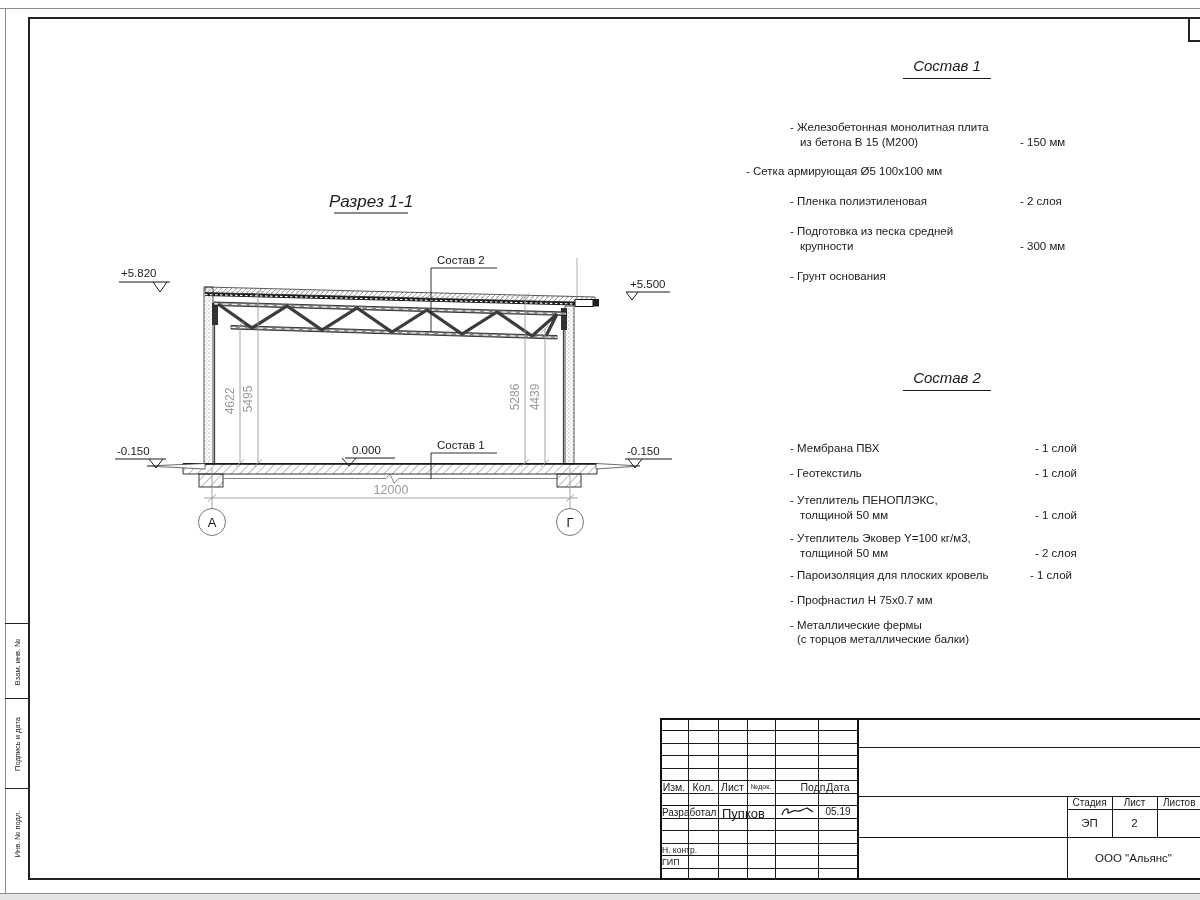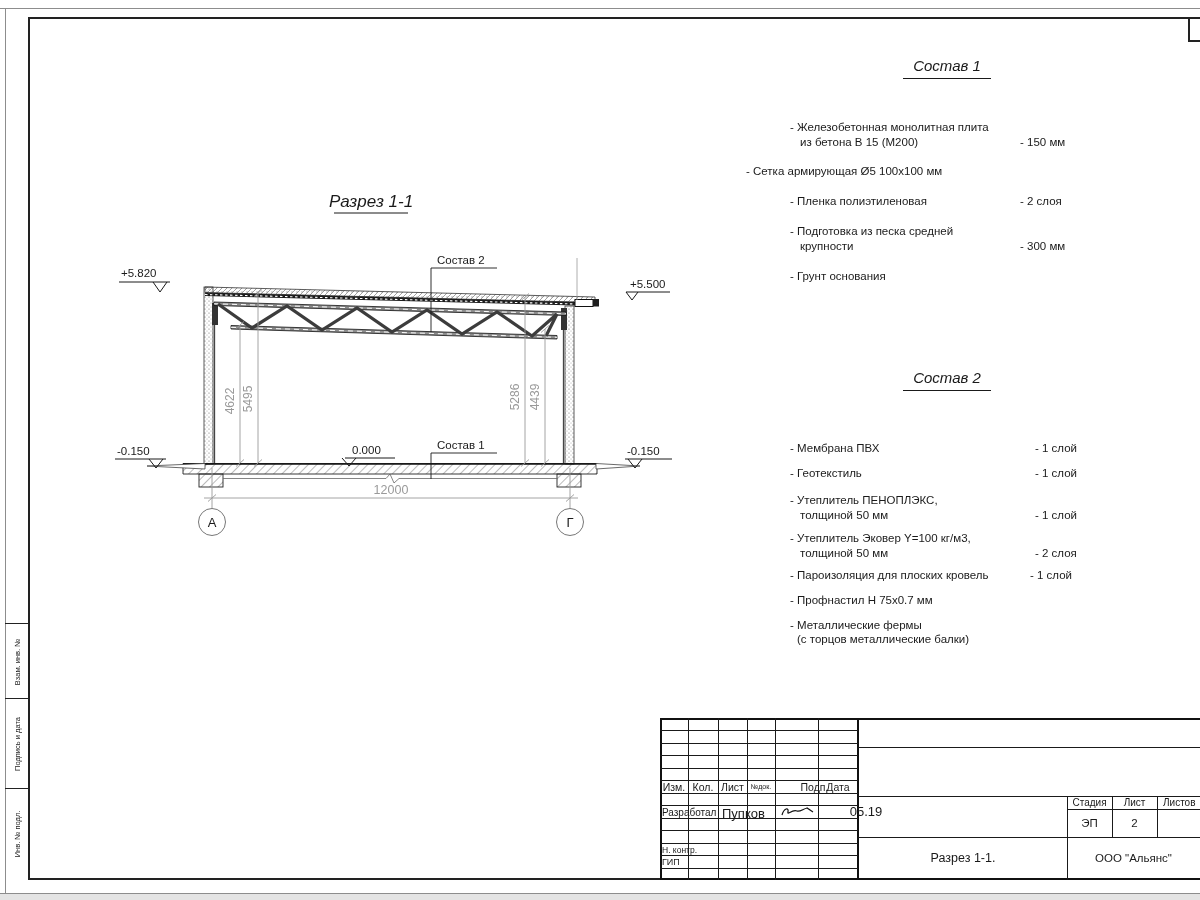--- a/index.html
+++ b/index.html
@@ -246,27 +246,26 @@
     <div class="tb-cell" style="left:58px;top:62px;width:29px;height:13px;font-size:10.5px;">Лист</div>
     <div class="tb-cell" style="left:87px;top:62px;width:28px;height:13px;font-size:7px;">№док.</div>
     <div class="tb-cell" style="left:115px;top:62px;width:43px;height:13px;font-size:10.5px;margin-left:18px;">Подп.</div>
     <div class="tb-cell" style="left:158px;top:62px;width:40px;height:13px;font-size:10.5px;">Дата</div>
 
     <div class="txt" style="left:2px;top:89px;font-size:10px;">Разработал</div>
     <div class="txt" style="left:62px;top:88px;font-size:13px;">Пупков</div>
     <svg class="abs" style="left:119px;top:88px;" width="38" height="11" viewBox="0 0 38 11">
       <path d="M3,9 C5,2 10,1 9,6 C8,10 13,3 18,5 C21,6 24,3 28,2 L34,6" fill="none" stroke="#111" stroke-width="1.2"></path>
     </svg>
-    <div class="tb-cell" style="left:158px;top:87px;width:40px;height:13px;font-size:13px;padding-left:28px;">05.19</div>
+    <div class="tb-cell" style="left:158px;top:87px;width:40px;height:13px;font-size:10px;">05.19</div>
     <div class="txt" style="left:2px;top:127px;font-size:8.5px;">Н. контр.</div>
     <div class="txt" style="left:2px;top:139px;font-size:9px;">ГИП</div>
 
     <div class="tb-cell" style="left:407px;top:78px;width:45px;height:13px;font-size:10px;">Стадия</div>
     <div class="tb-cell" style="left:452px;top:78px;width:45px;height:13px;font-size:10px;">Лист</div>
     <div class="txt" style="left:503px;top:79px;font-size:10px;">Листов</div>
     <div class="tb-cell" style="left:407px;top:91px;width:45px;height:28px;font-size:11.5px;">ЭП</div>
     <div class="tb-cell" style="left:452px;top:91px;width:45px;height:28px;font-size:11.5px;">2</div>
 
-    <div class="tb-cell" style="left:199px;top:119px;width:208px;height:41px;font-size:12.5px;">Разрез 1-1.</div>
     <div class="tb-cell" style="left:407px;top:119px;width:133px;height:41px;font-size:11.5px;">ООО "Альянс"</div>
   </div>
 
 </div>
 
 </body></html>

